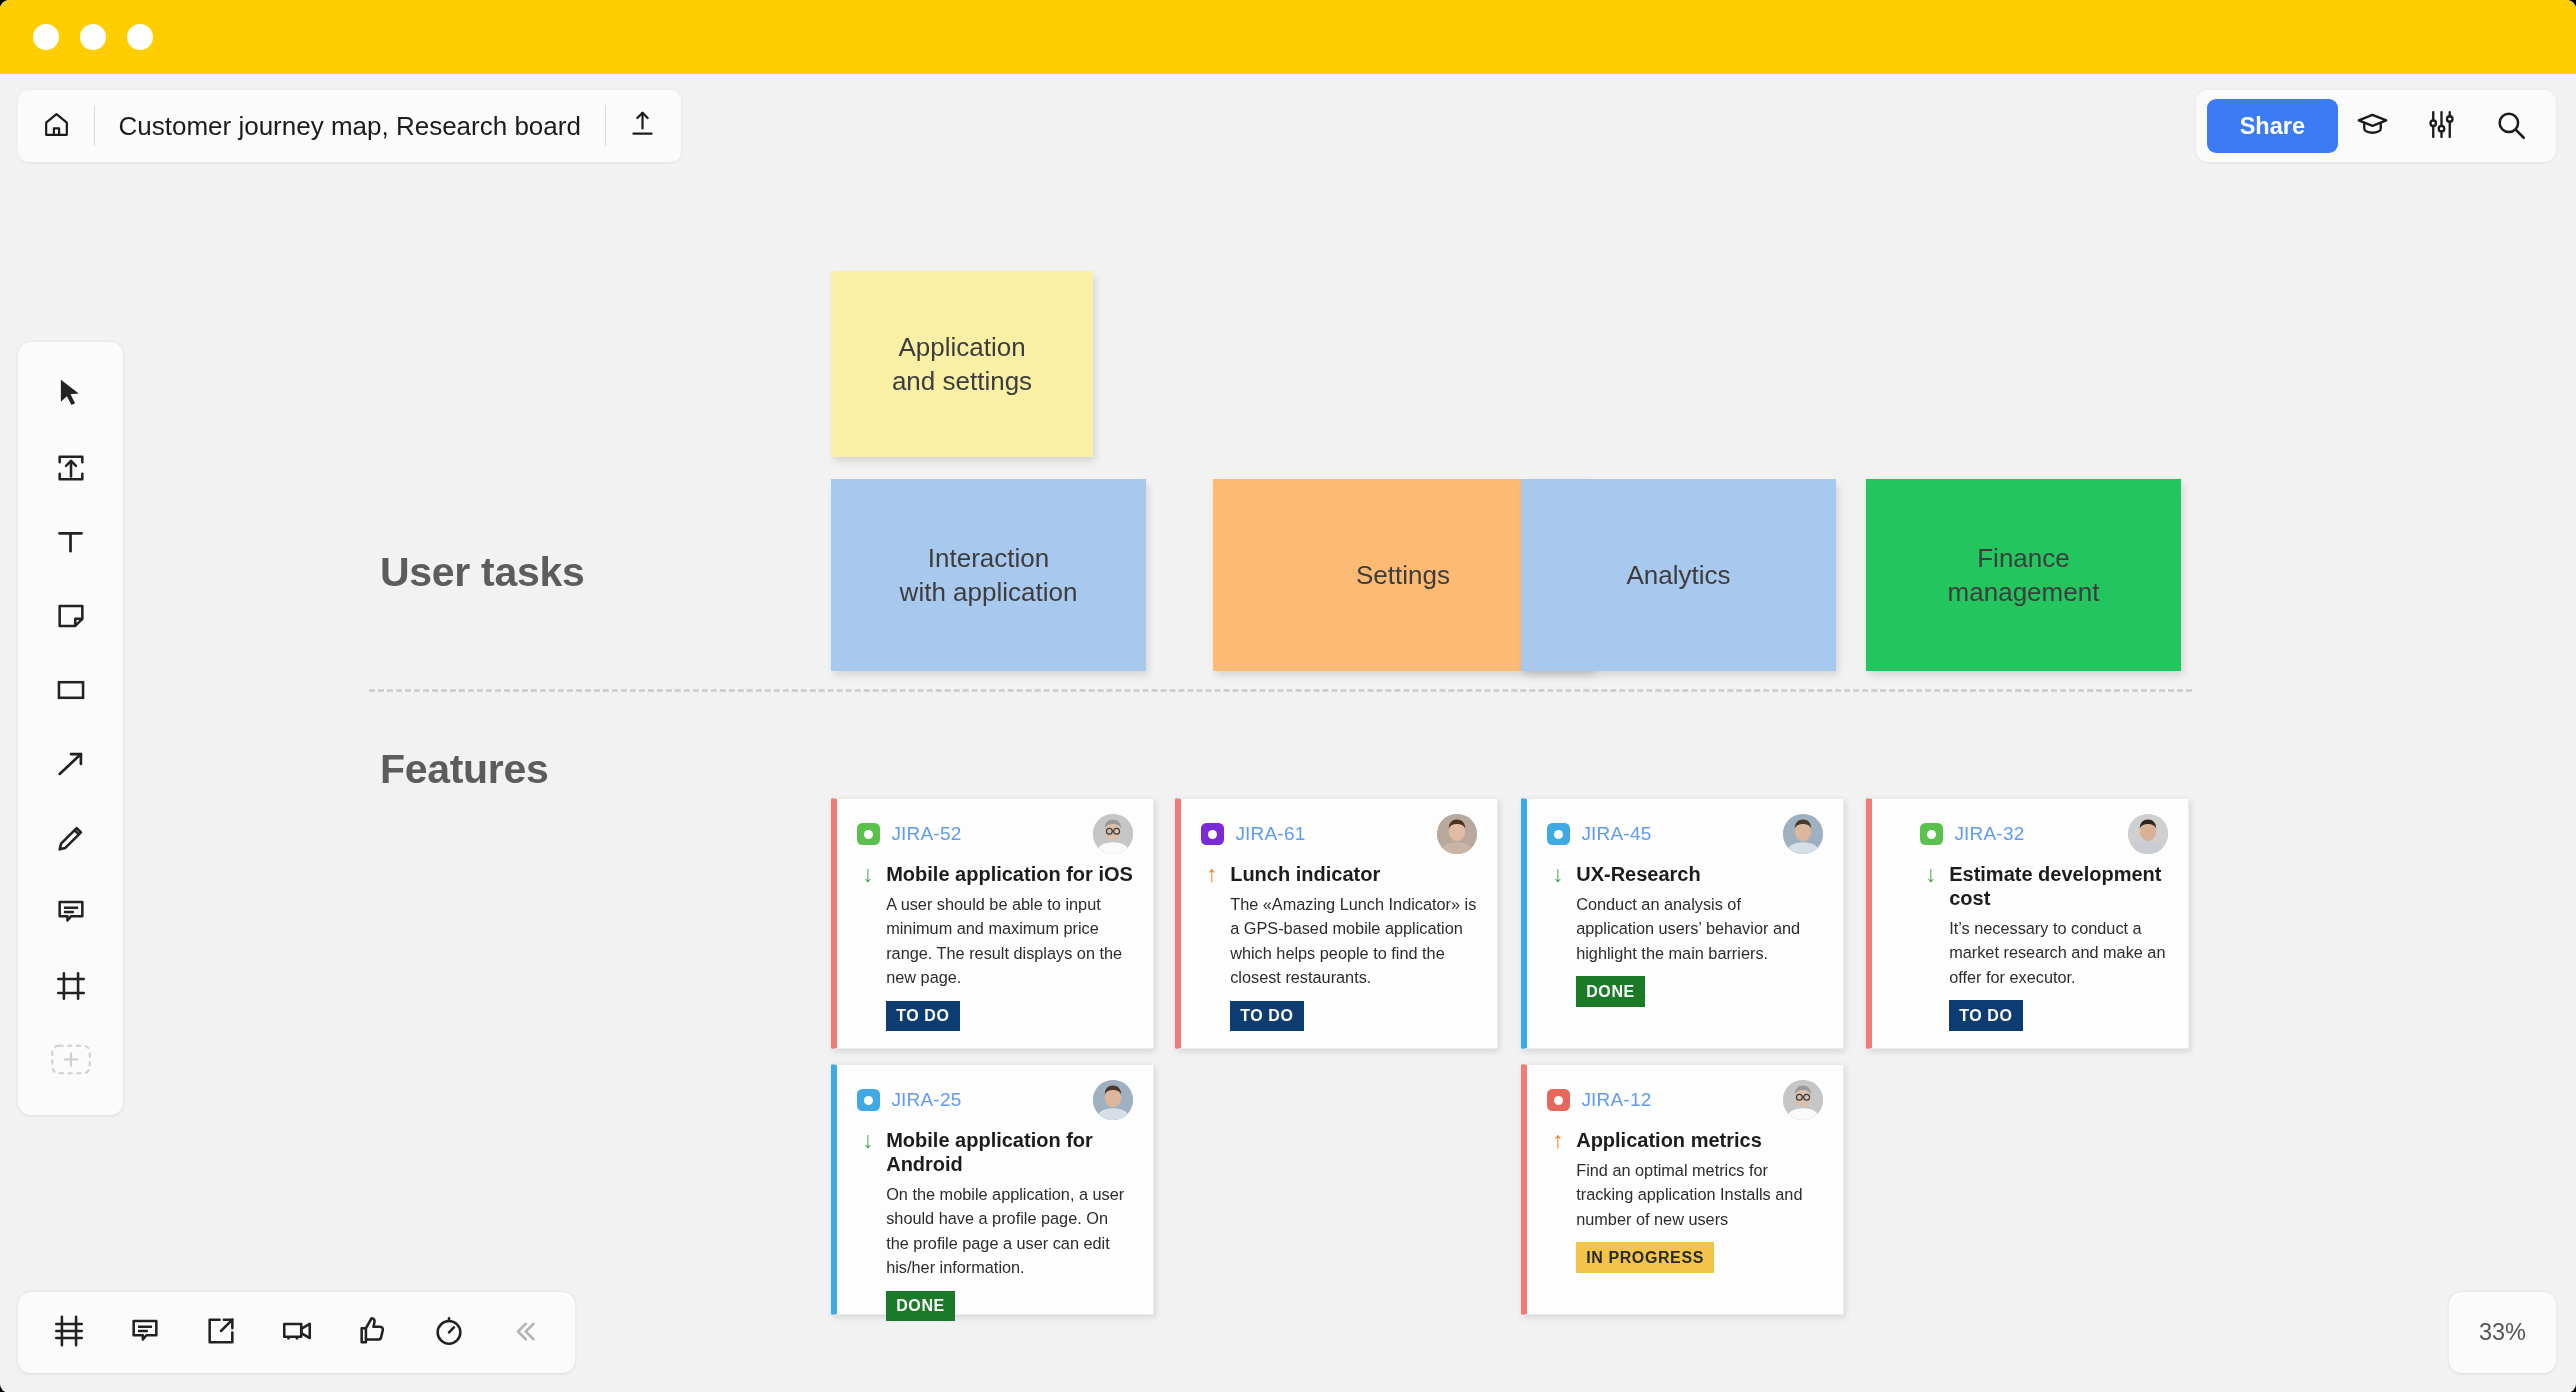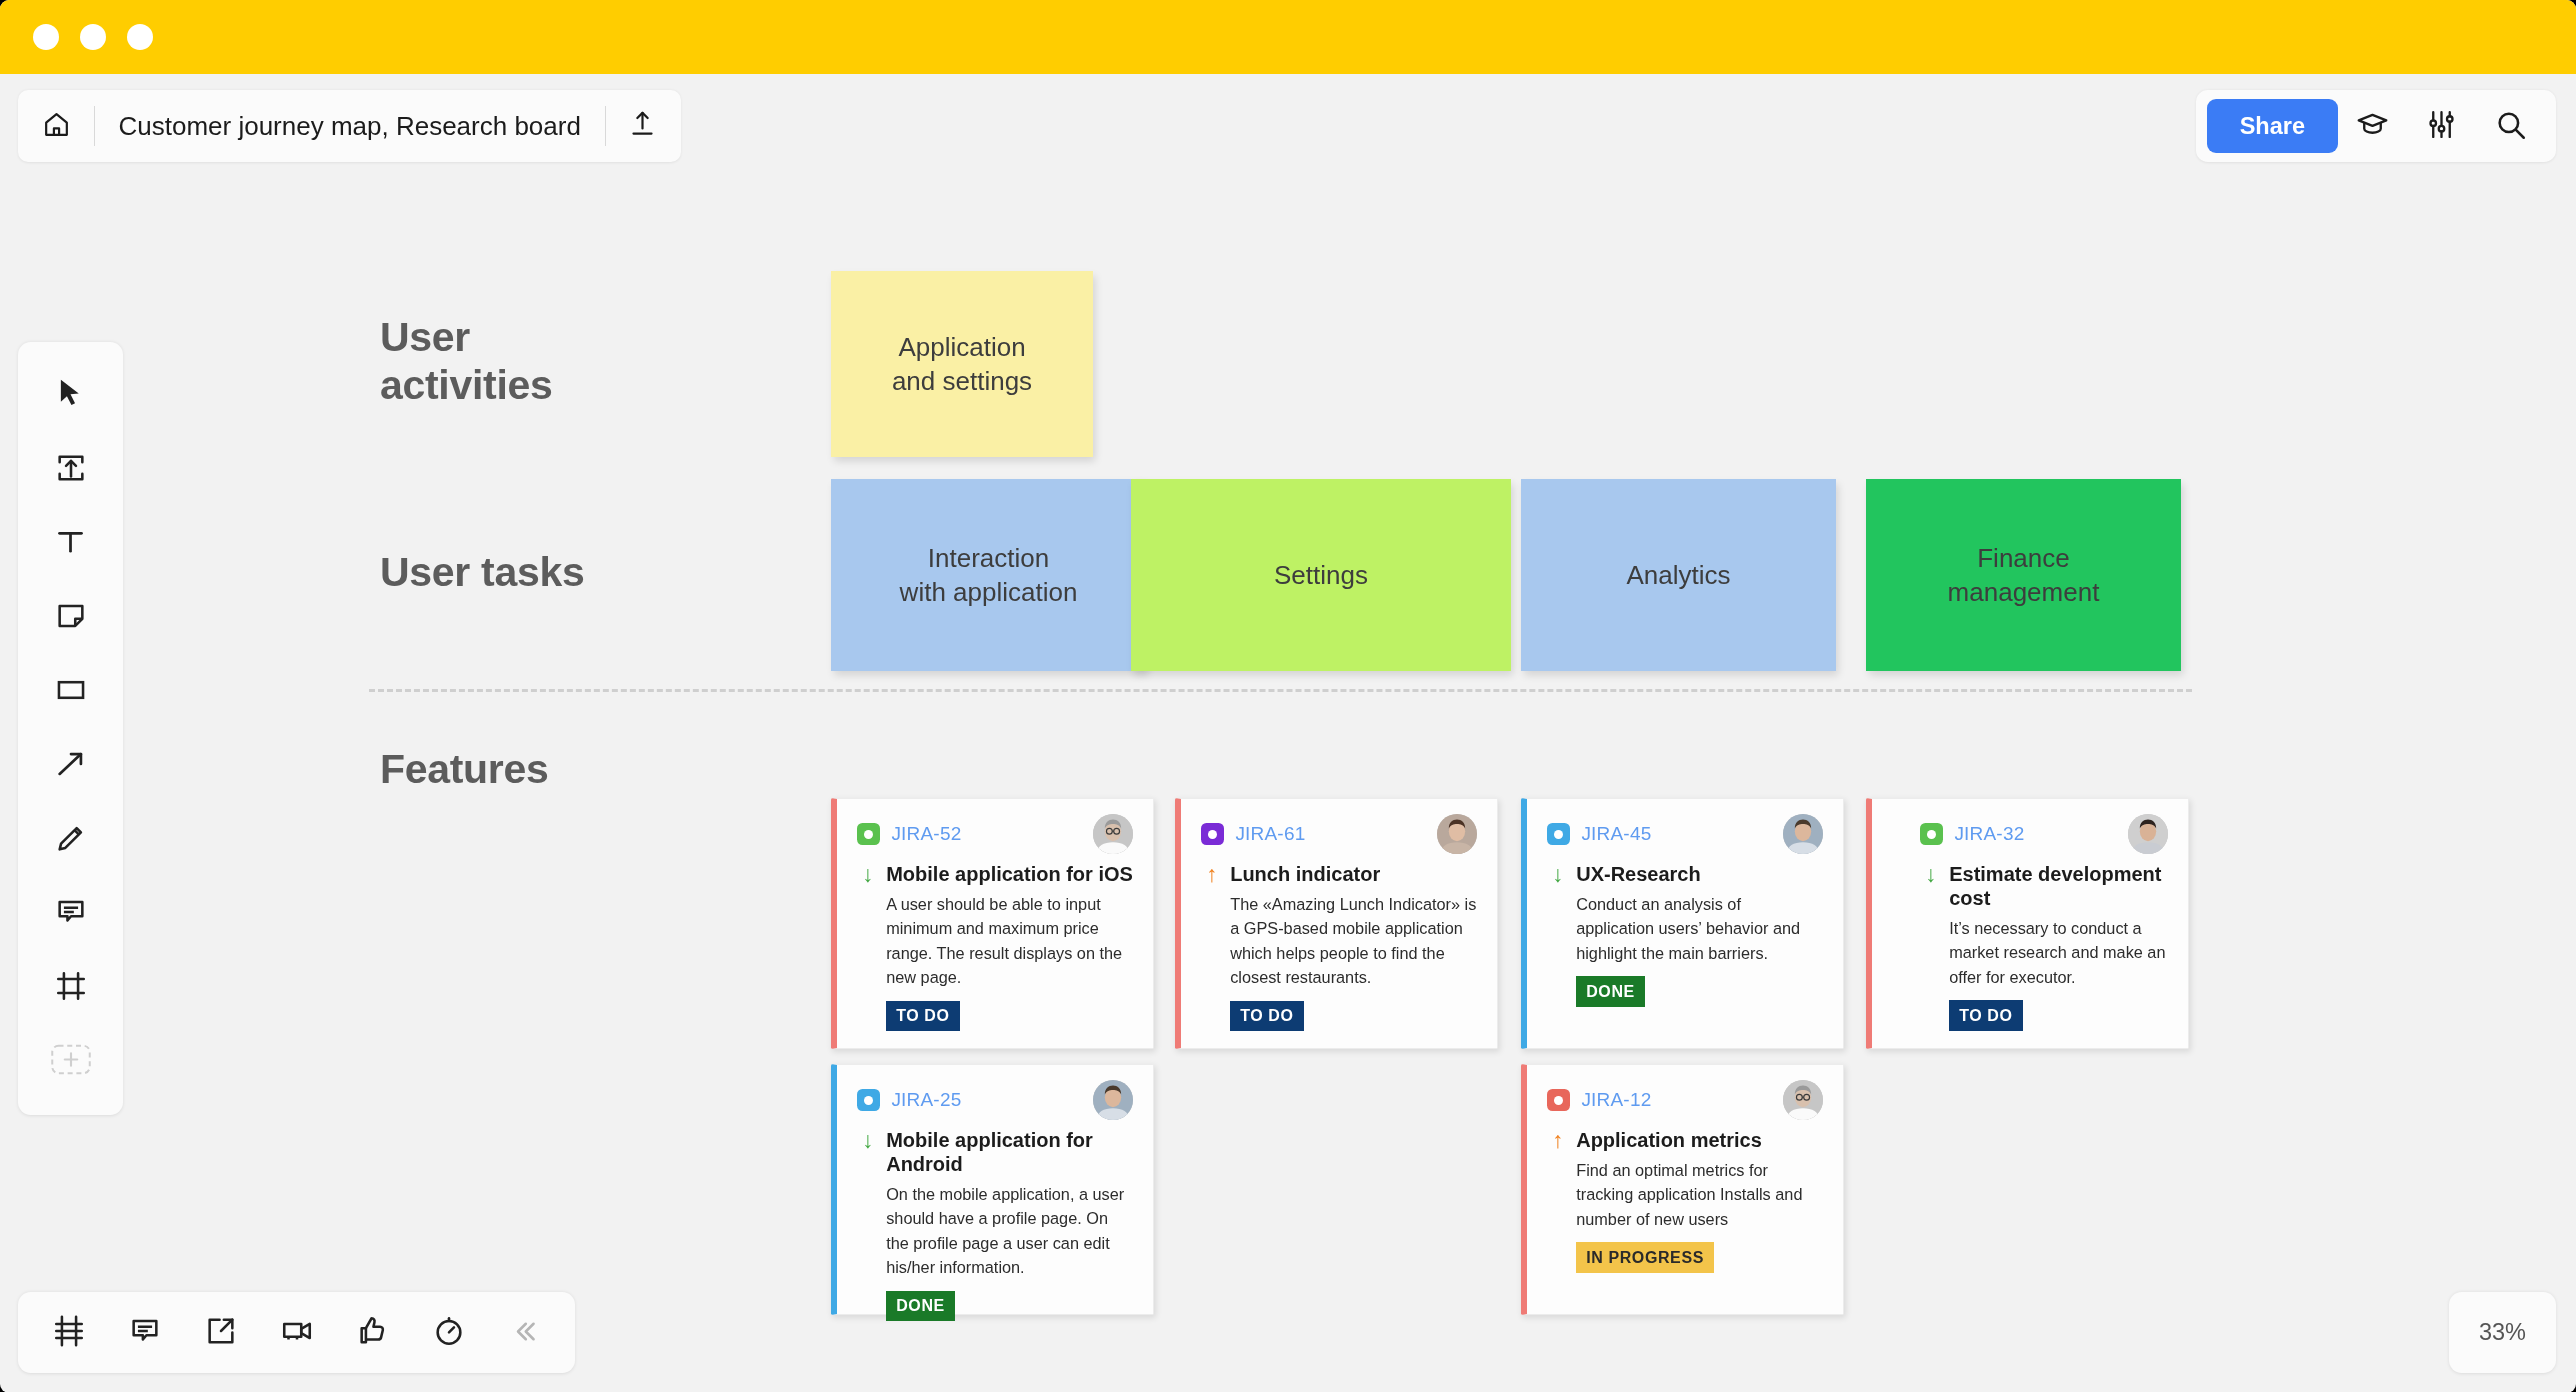--- a/index.html
+++ b/index.html
@@ -268,32 +268,31 @@
             <circle cx="10.5" cy="10.5" r="6.5"></circle>
               <path d="M15.5 15.5 21 21"></path>
           </svg>
         </span>
       </div>
     </div>
   </div>
 
   <div class="canvas">
 
-    <div class="row-label" style="left:380px; top:138px;">User<br>activities</div>
     <div class="row-label" style="left:380px; top:373px;">User tasks</div>
     <div class="row-label" style="left:380px; top:570px;">Features</div>
 
     <div class="sticky yellow" style="left: 831px; top: 95px; width: 262px; height: 186px; background: rgb(250, 240, 165);">
       <span>Application<br>and settings</span>
     </div>
 
     <div class="sticky blue" style="left: 831px; top: 303px; width: 315px; height: 192px; background: rgb(168, 200, 238);">
       <span>Interaction<br>with application</span>
     </div>
-    <div class="sticky blue" style="left: 1131px; top: 303px; width: 380px; height: 192px; background: #bef264;">
+    <div class="sticky blue" style="left: 1213px; top: 303px; width: 380px; height: 192px; background: #fdba74;">
       <span>Settings</span>
     </div>
     <div class="sticky blue" style="left: 1521px; top: 303px; width: 315px; height: 192px; background: rgb(168, 200, 238);">
       <span>Analytics</span>
     </div>
     <div class="sticky blue" style="left: 1866px; top: 303px; width: 315px; height: 192px; background: #22c55e;">
       <span>Finance<br>management</span>
     </div>
 
     <div class="divider" style="left:369px; top:513px; width:1823px;"></div>

